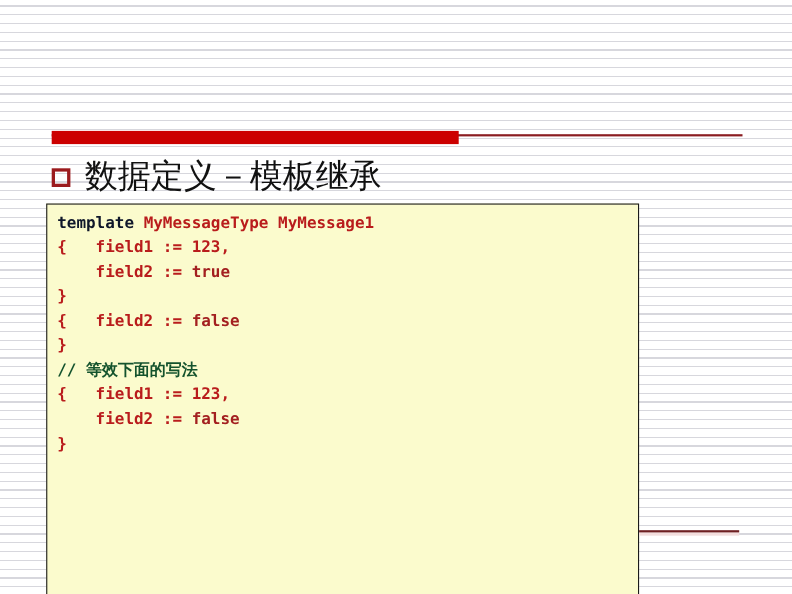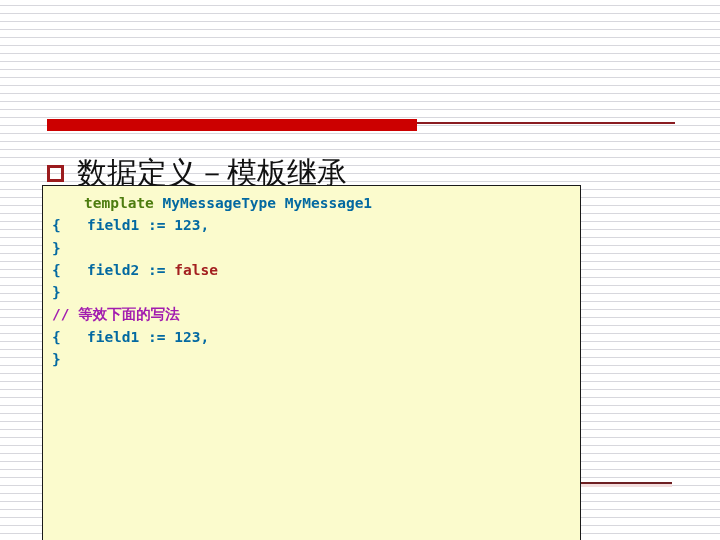--- a/index.html
+++ b/index.html
@@ -64,21 +64,21 @@
     top: 119px;
     width: 370px;
     height: 12px;
     background: #cc0000;
   }
 
   
   .title-row {
     position: absolute;
     left: 47px;
-    top: 152px;
+    top: 140px;
     display: flex;
     align-items: center;
     height: 42px;
     white-space: nowrap;
   }
   .bullet-square {
     width: 17px;
     height: 17px;
     border: 3px solid #9b1b1e;
     box-sizing: border-box;
@@ -107,47 +107,49 @@
     overflow: hidden;
   }
   .code-line {
     font-family: "DejaVu Sans Mono", "Liberation Mono", monospace;
     font-size: 14.5px;
     font-weight: bold;
     line-height: 22.3px;
     color: #1a1a1a;
     white-space: pre;
   }
-  .kw   { color: #4d7c0f; margin-left: 32px; }
+  .kw   { color: #0f172a; }
   .lit  { color: #a32020; }
-  .cmt  { color: #a21caf; }
-  .ident{ color: #0369a1; }
+  .cmt  { color: #14532d; }
+  .ident{ color: #b91c1c; }
 </style>
 </head>
 <body>
 
 <div id="slide">
 
   <div class="thin-rule-top"></div>
   <div class="title-bar"></div>
 
   <div class="title-row">
     <span class="bullet-square"></span>
     <span class="title-text">数据定义－模板继承</span>
   </div>
 
   <div class="code-box">
     <div id="code-lines">
         <div class="code-line"><span class="kw">template</span><span class="ident"> MyMessageType MyMessage1</span></div>
         <div class="code-line"><span class="ident">{   field1 := 123,</span></div>
+        <div class="code-line"><span class="ident">    field2 := </span><span class="lit">true</span></div>
         <div class="code-line"><span class="ident">}</span></div>
         <div class="code-line"><span class="ident">{   field2 := </span><span class="lit">false</span></div>
         <div class="code-line"><span class="ident">}</span></div>
         <div class="code-line"><span class="cmt">// 等效下面的写法</span></div>
         <div class="code-line"><span class="ident">{   field1 := 123,</span></div>
+        <div class="code-line"><span class="ident">    field2 := </span><span class="lit">false</span></div>
         <div class="code-line"><span class="ident">}</span></div>
       </div>
   </div>
 
   <div class="thin-rule-bottom-glow"></div>
   <div class="thin-rule-bottom"></div>
 
 </div>
 
 </body></html>

